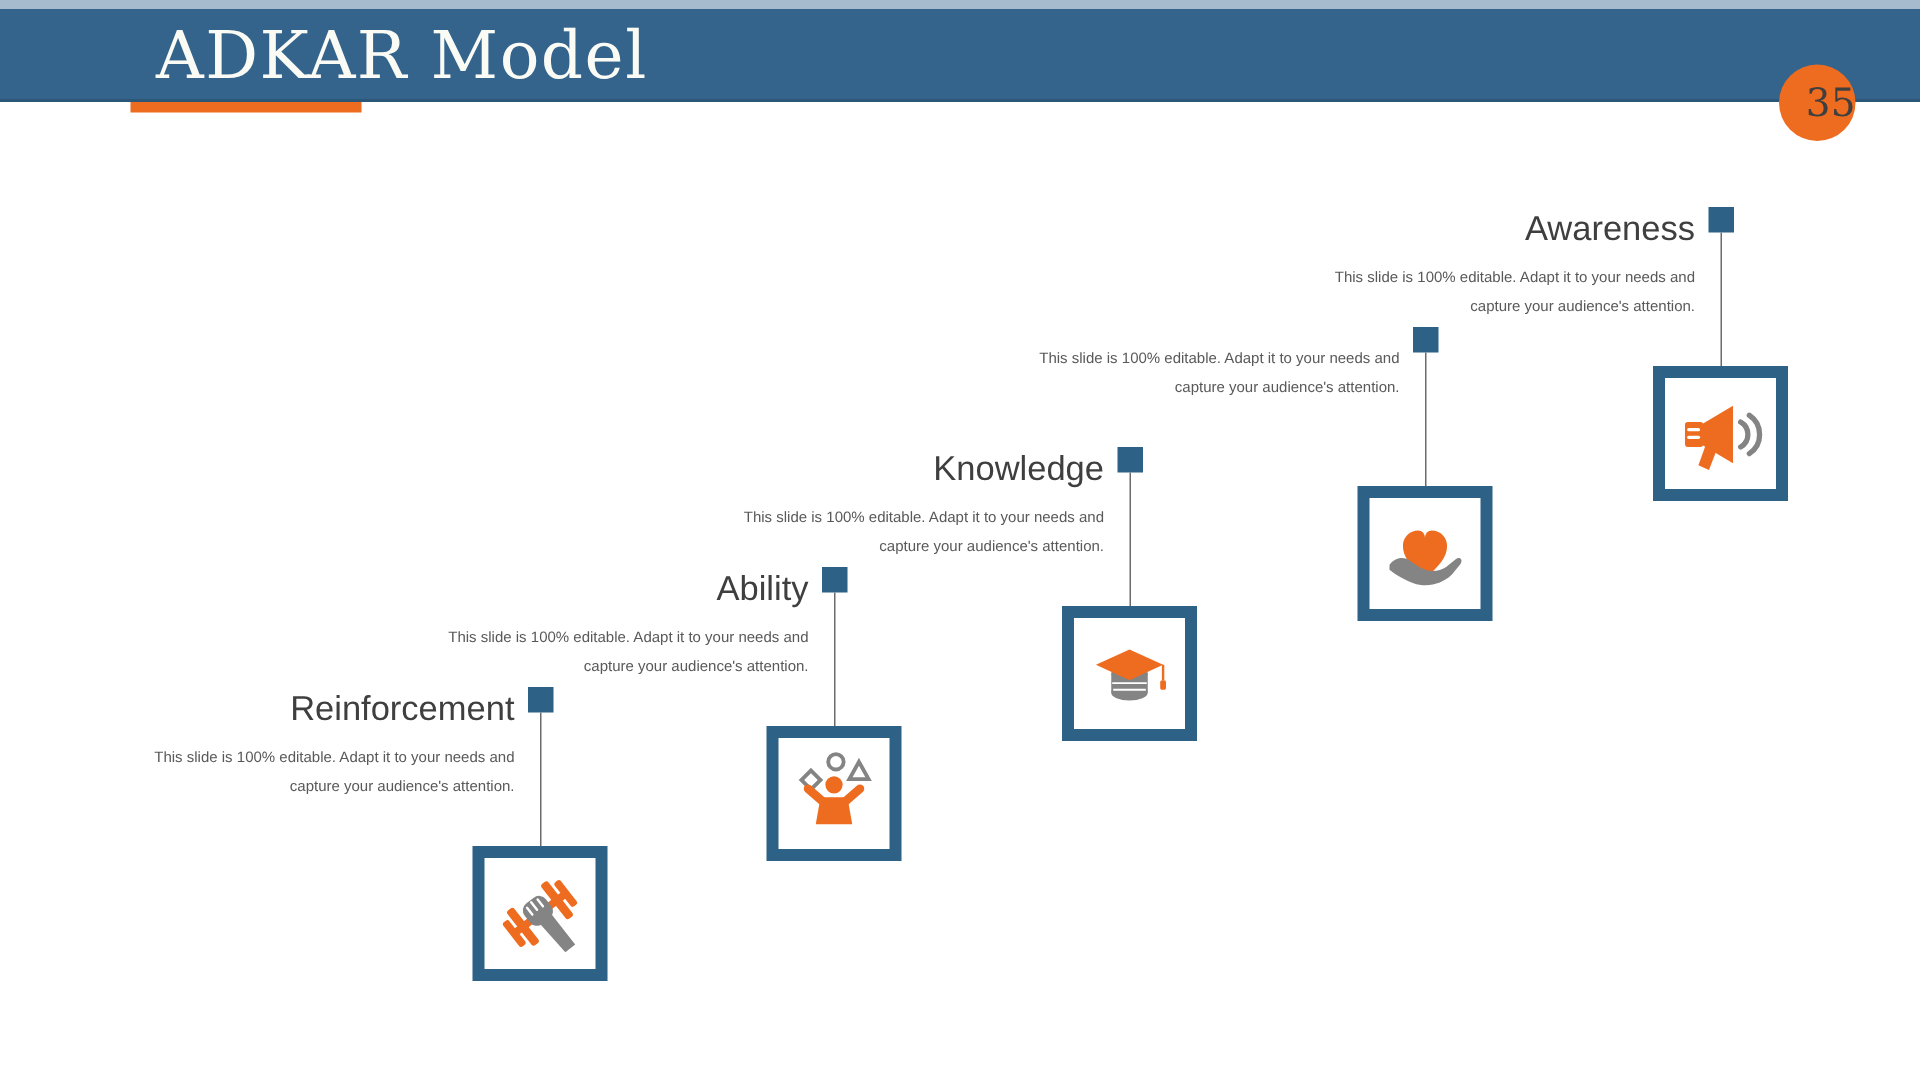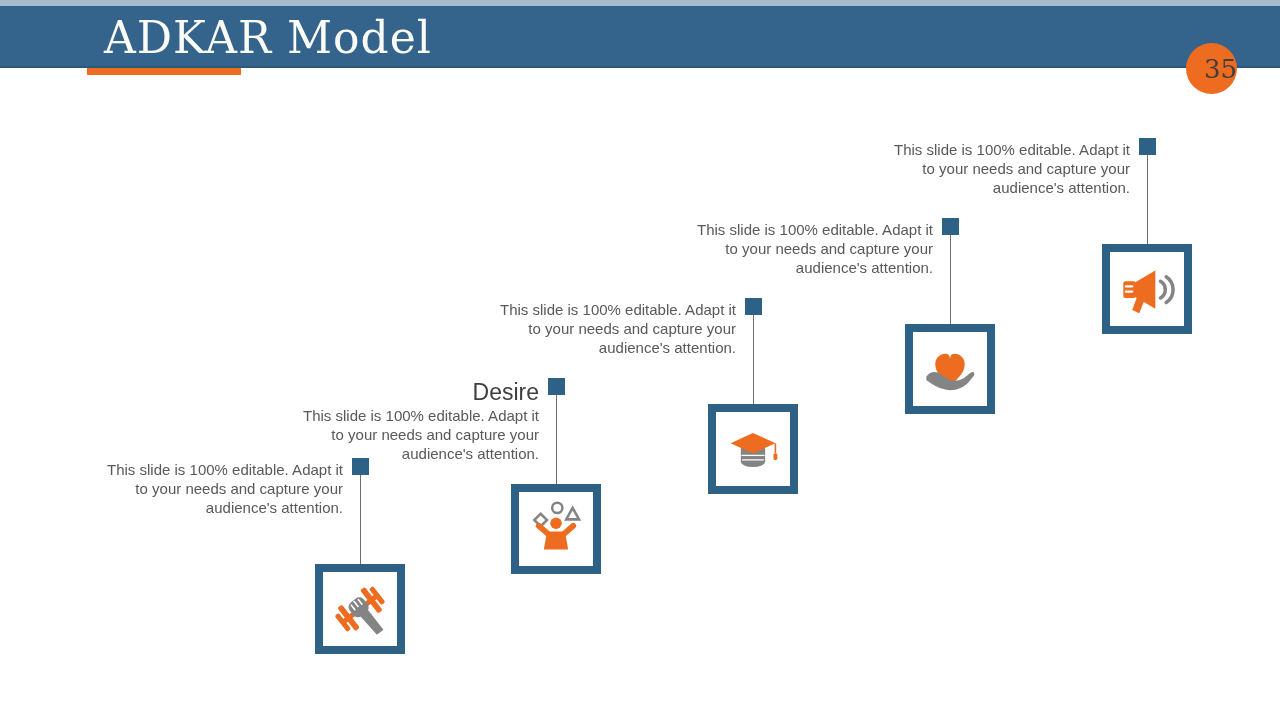--- a/index.html
+++ b/index.html
@@ -39,41 +39,42 @@
     position:absolute;left:-37px;top:106px;width:90px;height:90px;background:#fff;
     border:8px solid var(--box-border-blue,#2d6186);
     display:flex;align-items:center;justify-content:center;
   }
   .icon-box svg{display:block;}
   .step-text{position:absolute;right:9px;top:1px;width:250px;text-align:right;}
   .step-title{
     font-size:23px;font-weight:400;line-height:26px;color:var(--step-title-color,#3f3f3f);
   }
   .step-desc{
-    margin-top:1px;font-size:15px;line-height:19px;color:var(--step-desc-color,#595959);
+    margin-top:11px;font-size:10px;line-height:19px;color:var(--step-desc-color,#595959);
   }
 </style>
 </head>
 <body>
 
 <div class="slide">
 
   <div class="top-strip"></div>
 
   <div class="header-bar">
     <h1 class="slide-title">ADKAR Model</h1>
   </div>
   <div class="title-underline"></div>
 
   <div class="page-badge">
     <span>35</span>
   </div>
 
   <section class="step" style="left:352px;top:458px;">
     <div class="step-text">
+      <h2 class="step-title">Reinforcement</h2>
       <p class="step-desc">This slide is 100% editable. Adapt it to your needs and capture your audience's attention.</p>
     </div>
     <span class="marker"></span>
     <span class="vline"></span>
     <div class="icon-box">
       <svg width="64" height="64" viewBox="0 0 100 100">
         <g transform="rotate(-38 50 50)">
           <g fill="var(--accent-orange,#ee6c1f)">
             <rect x="16" y="46" width="68" height="8" rx="3"></rect>
             <rect x="12" y="34" width="8" height="32" rx="3"></rect>
@@ -90,21 +91,21 @@
             <line x1="50" y1="35" x2="50" y2="45"></line>
             <line x1="57" y1="37" x2="57" y2="46"></line>
           </g>
         </g>
       </svg>
     </div>
   </section>
 
   <section class="step" style="left:548px;top:378px;">
     <div class="step-text">
-      <h2 class="step-title">Desire</h2>
+      <h2 class="step-title">Ability</h2>
       <p class="step-desc">This slide is 100% editable. Adapt it to your needs and capture your audience's attention.</p>
     </div>
     <span class="marker"></span>
     <span class="vline"></span>
     <div class="icon-box">
       <svg width="64" height="64" viewBox="0 0 100 100">
         <g fill="none" stroke="var(--icon-gray,#848484)" stroke-width="4">
           <rect x="19" y="29" width="14" height="14" transform="rotate(45 26 36)"></rect>
           <circle cx="52" cy="17" r="8"></circle>
           <polygon points="76,17 86,35 66,35"></polygon>
@@ -114,20 +115,21 @@
         <g fill="none" stroke="var(--accent-orange,#ee6c1f)" stroke-width="9" stroke-linecap="round">
           <path d="M38,58 L23,45"></path>
           <path d="M62,58 L77,45"></path>
         </g>
       </svg>
     </div>
   </section>
 
   <section class="step" style="left:745px;top:298px;">
     <div class="step-text">
+      <h2 class="step-title">Knowledge</h2>
       <p class="step-desc">This slide is 100% editable. Adapt it to your needs and capture your audience's attention.</p>
     </div>
     <span class="marker"></span>
     <span class="vline"></span>
     <div class="icon-box">
       <svg width="64" height="64" viewBox="0 0 100 100">
         <g fill="var(--icon-gray,#848484)">
           <ellipse cx="50" cy="50" rx="19" ry="8"></ellipse>
           <rect x="31" y="50" width="38" height="20"></rect>
           <ellipse cx="50" cy="70" rx="19" ry="8"></ellipse>
@@ -152,20 +154,21 @@
     <div class="icon-box">
       <svg width="64" height="64" viewBox="0 0 100 100">
         <path fill="var(--accent-orange,#ee6c1f)" d="M50,76 C35,63 27,54 27,42 C27,33 34,26 43,26 C47,26 50,29 50,34 C50,29 53,26 57,26 C66,26 73,33 73,42 C73,54 65,63 50,76 Z"></path>
         <path fill="var(--icon-gray,#848484)" d="M13,62 C19,53 29,53 35,58 L44,64 C54,70 64,69 72,64 L82,56 C86,53 90,56 87,61 L78,72 C68,82 52,86 38,81 C27,77 18,71 13,67 Z"></path>
       </svg>
     </div>
   </section>
 
   <section class="step" style="left:1139px;top:138px;">
     <div class="step-text">
+      <h2 class="step-title">Awareness</h2>
       <p class="step-desc">This slide is 100% editable. Adapt it to your needs and capture your audience's attention.</p>
     </div>
     <span class="marker"></span>
     <span class="vline"></span>
     <div class="icon-box">
       <svg width="64" height="64" viewBox="0 0 100 100">
         <g fill="var(--accent-orange,#ee6c1f)">
           <rect x="13" y="38" width="19" height="26" rx="3"></rect>
           <polygon points="31,40 63,21 63,81 31,62"></polygon>
           <polygon points="36,58 48,62 38,88 27,83"></polygon>

